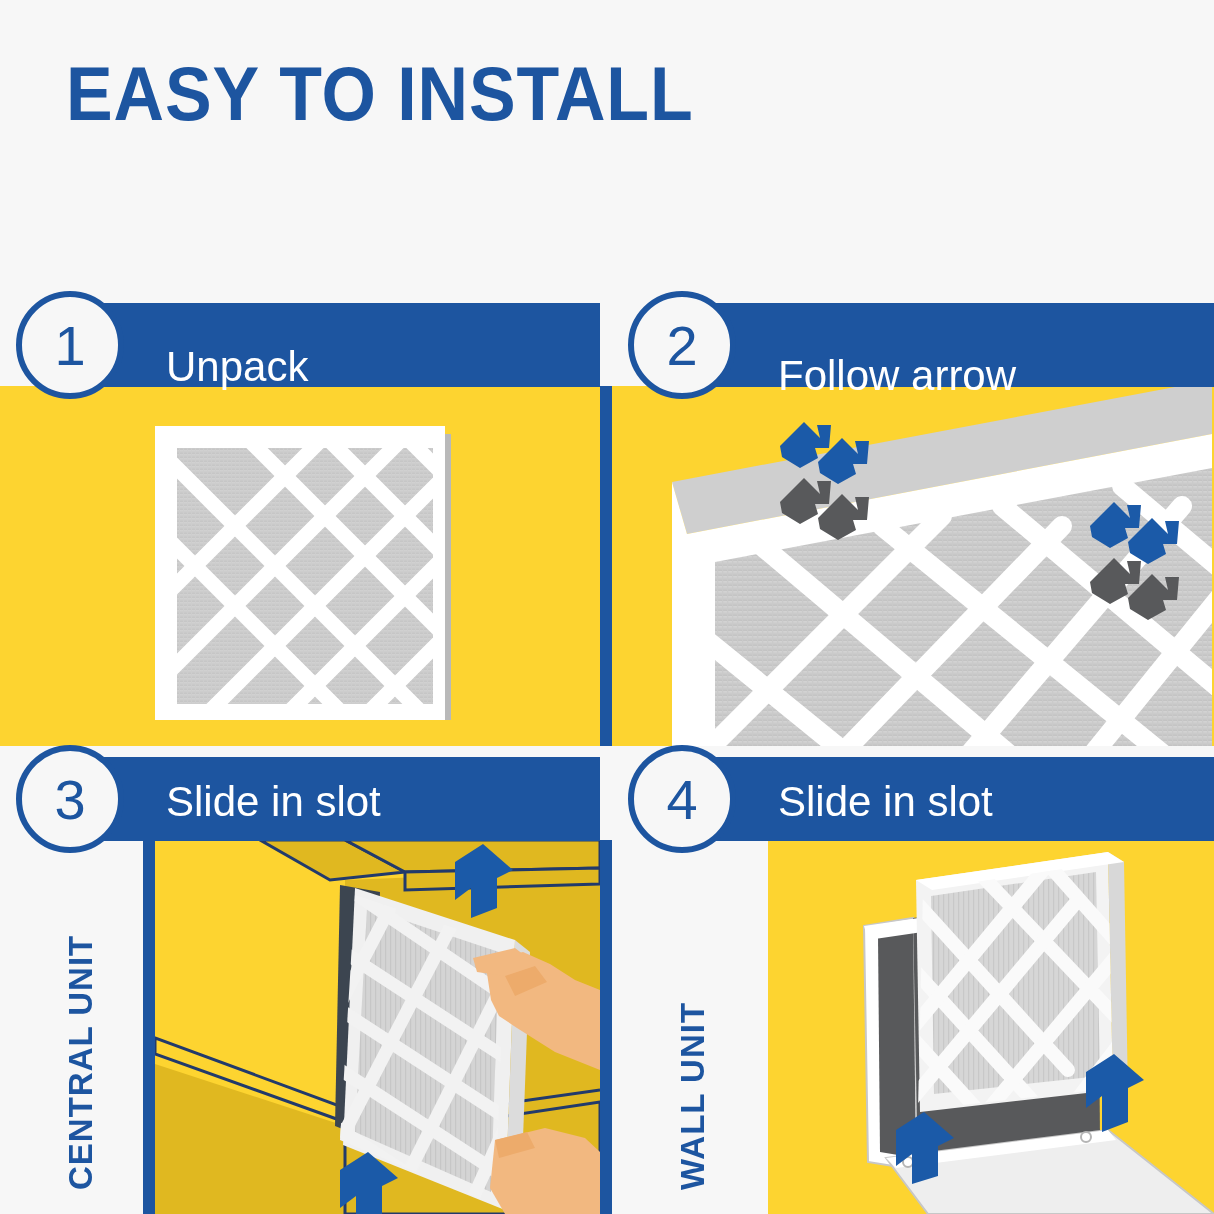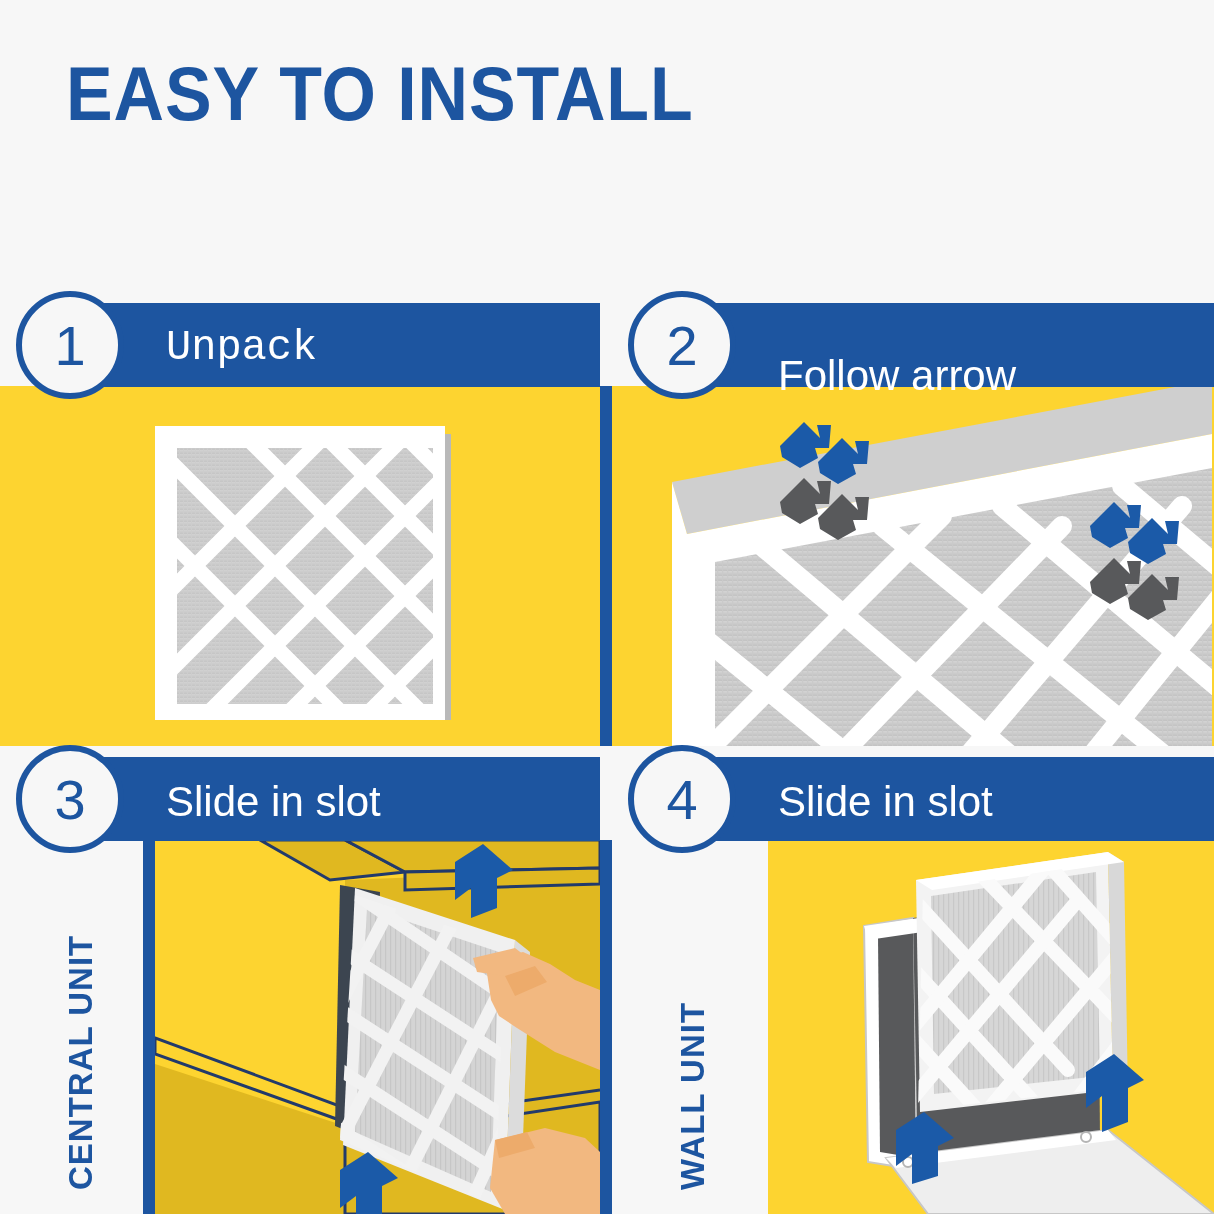--- a/index.html
+++ b/index.html
@@ -326,21 +326,21 @@
   <div class="step-circle" style="left:628px; top:291px;">
     <span>2</span>
   </div>
   <div class="step-circle" style="left:16px; top:745px;">
     <span>3</span>
   </div>
   <div class="step-circle" style="left:628px; top:745px;">
     <span>4</span>
   </div>
 
-  <div class="hdr-label" style="left:166px; top:327px;font-family:Liberation Mono, monospace;">Unpack</div>
+  <div class="hdr-label" style="left:166px; top:346px;">Unpack</div>
   <div class="hdr-label" style="left:778px; top:327px;margin-top:28px;">Follow arrow</div>
   <div class="hdr-label" style="left:166px; top:781px;">Slide in slot</div>
   <div class="hdr-label" style="left:778px; top:781px;">Slide in slot</div>
 
   <div class="side-label" style="left:62px; top:1190px;">CENTRAL UNIT</div>
   <div class="side-label" style="left:674px; top:1190px;">WALL UNIT</div>
 
 </div>
 
 </body></html>

